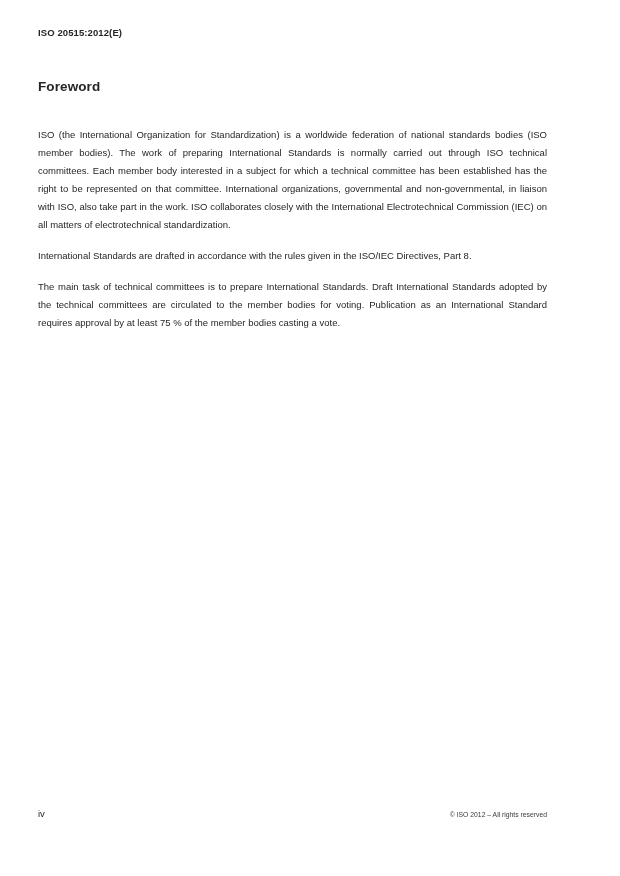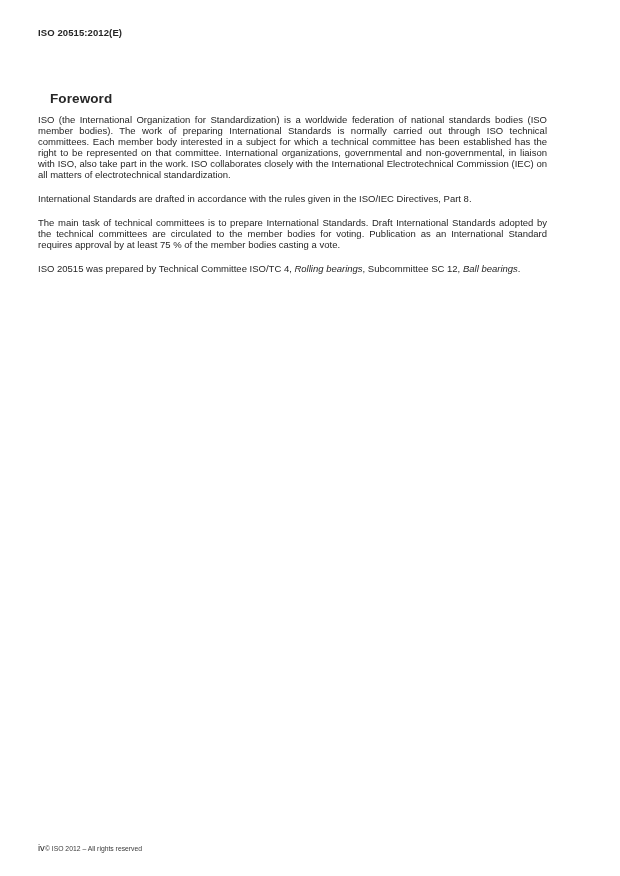--- a/index.html
+++ b/index.html
@@ -21,44 +21,45 @@
     left: 38px;
     top: 27px;
     font-size: 9.5px;
     font-weight: bold;
     letter-spacing: 0.1px;
   }
   .title {
     position: absolute;
     left: 38px;
     top: 79px;
-    margin: 12px;
+    margin: 0;
     font-size: 13.5px;
     font-weight: bold;
     letter-spacing: 0.1px;
   }
   .body-text {
     position: absolute;
     left: 38px;
     top: 114px;
     width: 509px;
   }
   .body-text p {
-    margin: 0 0 13px 0;
+    margin: 12px 0 13px 0;
     font-size: 9.5px;
-    line-height: 11px;
+    line-height: 18px;
     text-align: justify;
     text-justify: inter-word;
   }
   .footer {
     position: absolute;
     left: 38px;
     right: 73px;
-    top: 842px;
+    top: 808px;
     display: flex;
+    justify-content: space-between;
     align-items: baseline;
   }
   .page-number {
     font-size: 9.5px;
   }
   .copyright {
     font-size: 6.8px;
     color: #3a3a3a;
   }
 </style>
@@ -68,21 +69,20 @@
 <div class="page">
 
   <div class="doc-header">ISO 20515:2012(E)</div>
 
   <h1 class="title">Foreword</h1>
 
   <div class="body-text">
     <p>ISO (the International Organization for Standardization) is a worldwide federation of national standards bodies (ISO member bodies). The work of preparing International Standards is normally carried out through ISO technical committees. Each member body interested in a subject for which a technical committee has been established has the right to be represented on that committee. International organizations, governmental and non-governmental, in liaison with ISO, also take part in the work. ISO collaborates closely with the International Electrotechnical Commission (IEC) on all matters of electrotechnical standardization.</p>
     <p>International Standards are drafted in accordance with the rules given in the ISO/IEC Directives, Part 8.</p>
     <p>The main task of technical committees is to prepare International Standards. Draft International Standards adopted by the technical committees are circulated to the member bodies for voting. Publication as an International Standard requires approval by at least 75 % of the member bodies casting a vote.</p>
-    <p>ISO 20515 was prepared by Technical Committee ISO/TC 4, <i>Rolling bearings</i>, Subcommittee SC 12, <i>Ball bearings</i>.</p>
   </div>
 
   <div class="footer">
     <span class="page-number">iv</span>
     <span class="copyright">© ISO 2012 – All rights reserved</span>
   </div>
 
 </div>
 
 </body></html>

